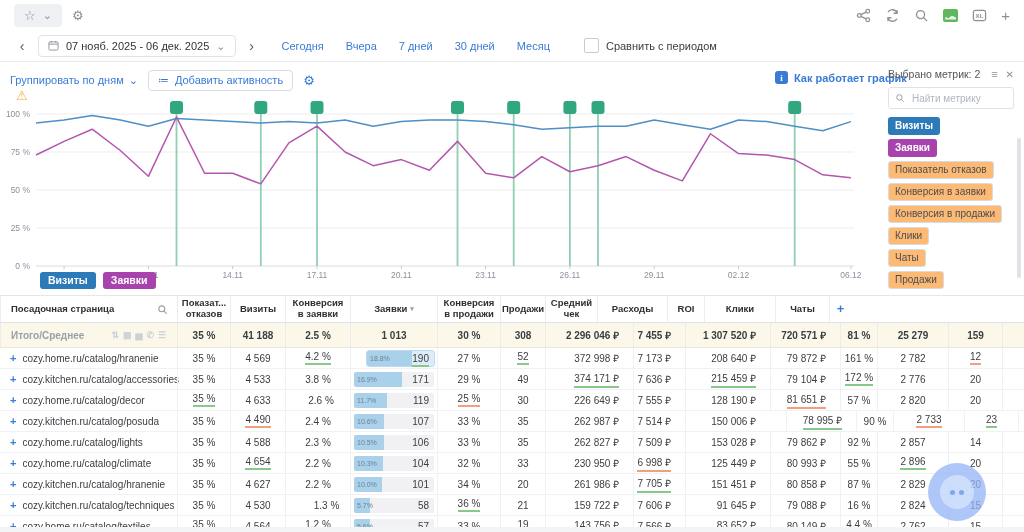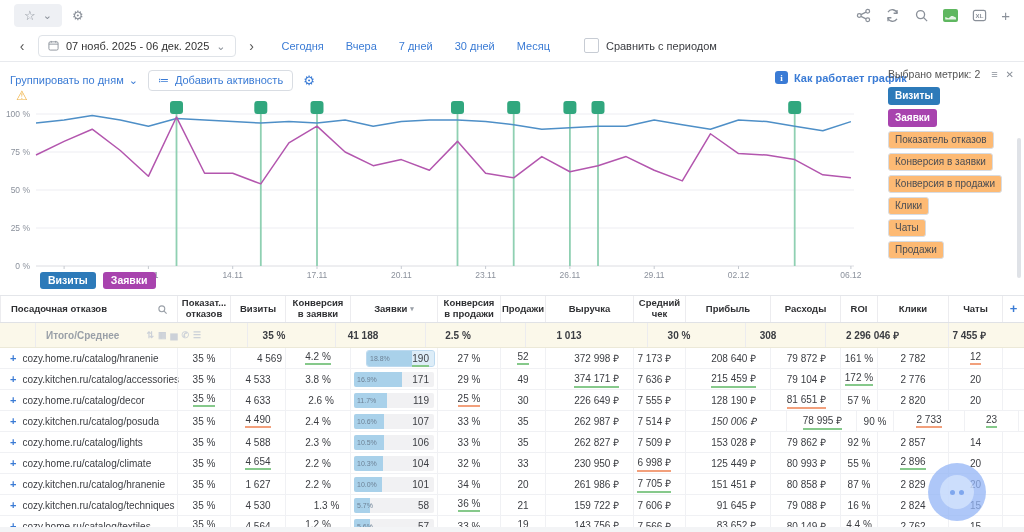--- a/index.html
+++ b/index.html
@@ -60,21 +60,21 @@
 
   
   .tblwrap{position:absolute;left:0;top:295px;width:1024px;border-top:1px solid #e4e6ea;}
   .trow{display:flex;align-items:stretch;border-bottom:1px solid #f0f1f4;background:#fff;}
   .trow.head{border-bottom:1px solid #e0e2e6;}
   .trow.sum{background:#fbf8ea;border-bottom:1px solid #ece9d8;}
   .tc{box-sizing:border-box;display:flex;align-items:center;justify-content:center;font-size:10px;color:#3b3d42;border-left:1px solid #f0f1f4;padding:0 3px;min-height:20px;}
   .trow.head .tc,.trow.sum .tc{border-left:1px solid #ececef;}
   .tc:first-child{border-left:none;justify-content:flex-start;padding-left:10px;}
   .trow.head .tc{font-weight:bold;font-size:9.5px;color:#2f3033;text-align:center;line-height:1.15;min-height:26px;}
-  .trow.sum .tc{font-weight:bold;min-height:24px;margin-left:35px;}
+  .trow.sum .tc{font-weight:bold;min-height:24px;}
   .tc.money{justify-content:flex-end;padding-right:14px;}
   .sum-label{color:#9aa0a8;font-weight:bold;}
   .sum-icons{margin-left:auto;margin-right:8px;color:#ccd1d8;font-size:9px;display:flex;gap:4px;}
   .plus-blue{color:#3a7bd5;font-weight:bold;margin-right:6px;font-size:11px;cursor:pointer;}
   .url{color:#3b3d42;}
   .sort-arrow{color:#9aa0a8;font-size:7px;margin-left:3px;}
   .th-search{margin-left:auto;margin-right:6px;}
   .u-up{border-bottom:2px solid #86c98b;padding-bottom:1px;}
   .u-down{border-bottom:2px solid #f2a07c;padding-bottom:1px;}
   .bar{width:80px;height:15px;background:#f1f1f3;border-radius:2px;position:relative;display:flex;align-items:center;}
@@ -226,38 +226,47 @@
       <span class="chip" style="background: rgb(45, 122, 185);">Визиты</span>
       <span class="chip" style="background: rgb(168, 67, 174);">Заявки</span>
     </div>
 
   <div class="mpanel">
     <div class="mpanel-head">
       <span>Выбрано метрик: 2</span>
       <span class="mh-ic icon">≡</span>
       <span class="mh-x icon">✕</span>
     </div>
+    <div class="msearch">
+      <svg width="10" height="10" viewBox="0 0 16 16">
+          <g stroke="#9aa0a8" stroke-width="1.6" fill="none">
+            <circle cx="7" cy="7" r="4.3"></circle>
+            <path d="M10.3 10.3L14 14"></path>
+          </g>
+        </svg>
+      <input placeholder="Найти метрику" style="">
+    </div>
     <div class="tags" id="tags">
         <span class="tag sel" style="background: rgb(45, 122, 185);">Визиты</span>
         <span class="tag sel" style="background: rgb(168, 67, 174);">Заявки</span>
         <span class="tag">Показатель отказов</span>
         <span class="tag">Конверсия в заявки</span>
         <span class="tag">Конверсия в продажи</span>
         <span class="tag">Клики</span>
         <span class="tag">Чаты</span>
         <span class="tag">Продажи</span>
       </div>
     <div class="mscroll"></div>
   </div>
 </div>
 
 <div class="tblwrap" id="tbl">
     <div class="trow head">
       <div class="tc" style="width: 177px; flex: 0 0 177px;">
-        <span>Посадочная отказов</span>
+        <span>Посадочная страница</span>
         <svg class="th-search" width="11" height="11" viewBox="0 0 16 16">
           <g stroke="#9aa0a8" stroke-width="1.6" fill="none">
             <circle cx="7" cy="7" r="4.3"></circle>
             <path d="M10.3 10.3L14 14"></path>
           </g>
         </svg>
       </div>
       <div class="tc" style="width: 53px; flex: 0 0 53px;">
         <span>Показат... отказов</span>
       </div>
@@ -270,28 +279,22 @@
       <div class="tc" style="width: 87px; flex: 0 0 87px;">
         <span>Заявки</span>
         <span class="sort-arrow">▾</span>
       </div>
       <div class="tc" style="width: 63px; flex: 0 0 63px;">
         <span>Конверсия в продажи</span>
       </div>
       <div class="tc" style="width: 45px; flex: 0 0 45px;">
         <span>Продажи</span>
       </div>
-      <div class="tc" style="width: 88px; flex: 0 0 88px;">
-        <span>Выручка</span>
-      </div>
       <div class="tc" style="width: 52px; flex: 0 0 52px;">
         <span>Средний чек</span>
-      </div>
-      <div class="tc" style="width: 85px; flex: 0 0 85px;">
-        <span>Прибыль</span>
       </div>
       <div class="tc" style="width: 70px; flex: 0 0 70px;">
         <span>Расходы</span>
       </div>
       <div class="tc" style="width: 37px; flex: 0 0 37px;">
         <span>ROI</span>
       </div>
       <div class="tc" style="width: 71px; flex: 0 0 71px;">
         <span>Клики</span>
       </div>
@@ -329,21 +332,21 @@
       <div class="tc" style="width: 22px; flex: 0 0 22px;"></div>
     </div>
     <div class="trow">
       <div class="tc" style="width: 177px; flex: 0 0 177px;">
         <span class="plus-blue">+</span>
         <span class="url">cozy.home.ru/catalog/hranenie</span>
       </div>
       <div class="tc" style="width: 53px; flex: 0 0 53px;">
         <span>35 %</span>
       </div>
-      <div class="tc" style="width: 55px; flex: 0 0 55px; justify-content: flex-end;">
+      <div class="tc" style="width: 55px; flex: 0 0 55px;">
         <span>4 569</span>
       </div>
       <div class="tc" style="width: 65px; flex: 0 0 65px;">
         <span class="u-up">4.2 %</span>
       </div>
       <div class="tc" style="width: 87px; flex: 0 0 87px; padding-left: 16px;">
         <div class="bar hl">
           <span class="bar-fill" style="width: 66.74%;">
             <span class="bar-pct">18.8%</span>
           </span>
@@ -508,21 +511,21 @@
       </div>
       <div class="tc" style="width: 45px; flex: 0 0 45px;">
         <span>35</span>
       </div>
       <div class="tc money" style="width: 88px; flex: 0 0 88px;">
         <span>262 987 ₽</span>
       </div>
       <div class="tc money" style="width: 52px; flex: 0 0 52px;">
         <span>7 514 ₽</span>
       </div>
-      <div class="tc money" style="width: 85px; flex: 0 0 85px; font-style: italic;">
+      <div class="tc money" style="width: 85px; flex: 0 0 85px;">
         <span>150 006 ₽</span>
       </div>
       <div class="tc money" style="width: 70px; flex: 0 0 70px; margin-left: 16px;">
         <span class="u-up">78 995 ₽</span>
       </div>
       <div class="tc" style="width: 37px; flex: 0 0 37px;">
         <span>90 %</span>
       </div>
       <div class="tc" style="width: 71px; flex: 0 0 71px;">
         <span class="u-down">2 733</span>
@@ -636,21 +639,21 @@
     </div>
     <div class="trow">
       <div class="tc" style="width: 177px; flex: 0 0 177px;">
         <span class="plus-blue">+</span>
         <span class="url">cozy.kitchen.ru/catalog/hranenie</span>
       </div>
       <div class="tc" style="width: 53px; flex: 0 0 53px;">
         <span>35 %</span>
       </div>
       <div class="tc" style="width: 55px; flex: 0 0 55px;">
-        <span>1 627</span>
+        <span>4 627</span>
       </div>
       <div class="tc" style="width: 65px; flex: 0 0 65px;">
         <span>2.2 %</span>
       </div>
       <div class="tc" style="width: 87px; flex: 0 0 87px;">
         <div class="bar">
           <span class="bar-fill" style="width: 35.5%;">
             <span class="bar-pct">10.0%</span>
           </span>
           <span class="bar-val"><span>101</span></span>

